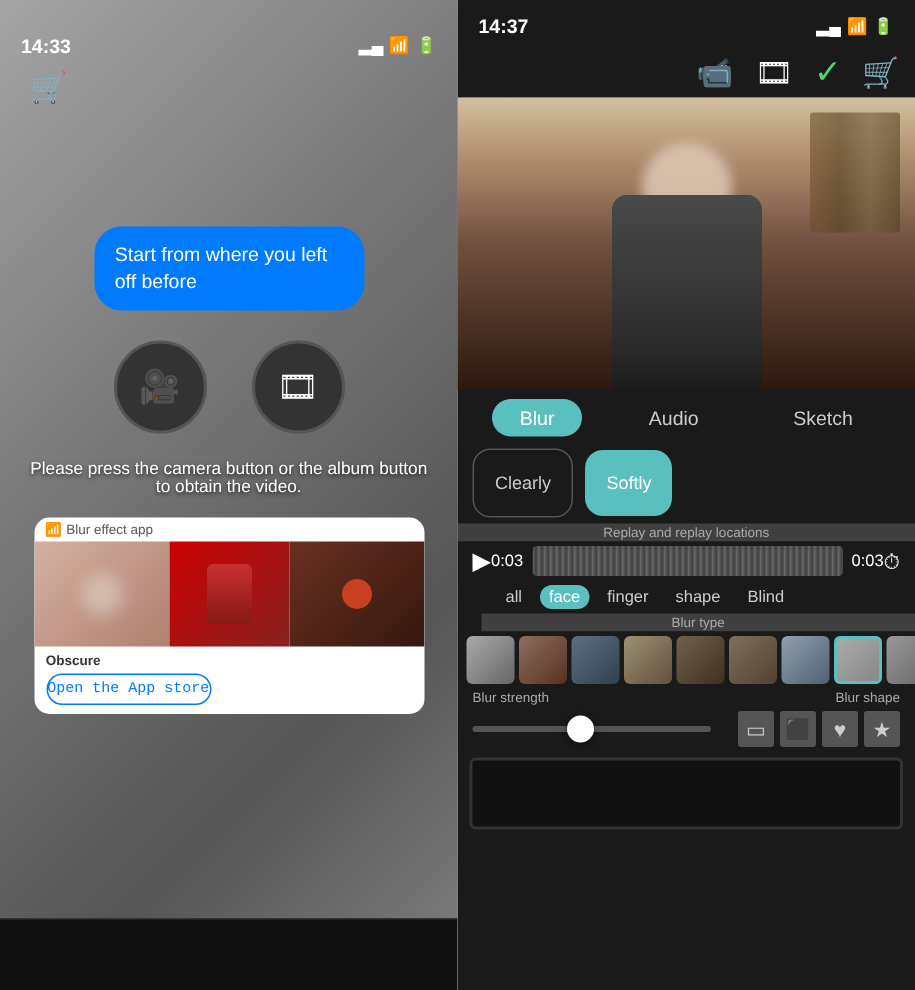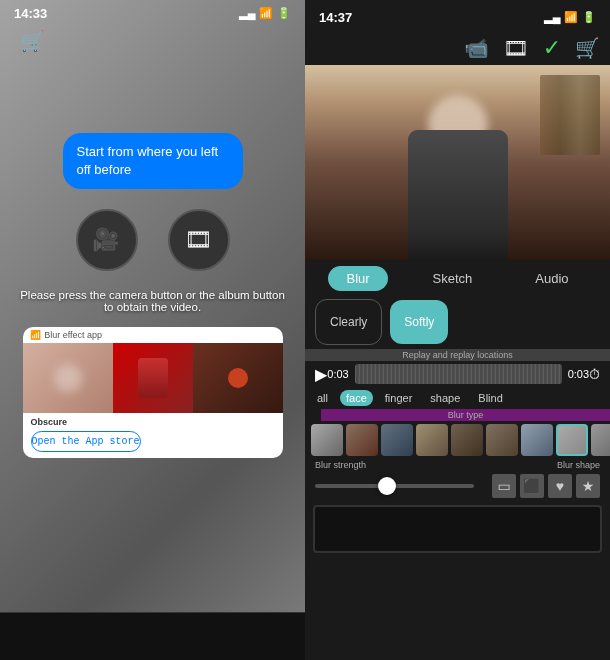--- a/index.html
+++ b/index.html
@@ -32,21 +32,21 @@
       display: flex;
       flex-direction: column;
       align-items: center;
       height: 100%;
     }
     .status-bar-left {
       width: 100%;
       display: flex;
       justify-content: space-between;
       align-items: center;
-      padding: 6px 14px 4px;
+      padding: 23px 14px 4px;
       color: #fff;
       font-size: 13px;
       font-weight: 600;
     }
     .status-icons-left {
       display: flex;
       gap: 4px;
       align-items: center;
       font-size: 11px;
     }
@@ -321,38 +321,39 @@
     .clock-icon {
       color: #fff;
       font-size: 14px;
     }
     .category-tabs {
       display: flex;
       align-items: center;
       padding: 3px 6px;
       background: #1a1a1a;
       gap: 6px;
+      margin-left: 20px;
     }
     .cat-tab {
       font-size: 11px;
       color: #ccc;
       padding: 2px 6px;
       cursor: pointer;
       border-radius: 8px;
       white-space: nowrap;
     }
     .cat-tab.active {
       background: #5abfbf;
       color: #fff;
     }
     .blur-type-label {
       font-size: 9px;
       color: #aaa;
       text-align: center;
-      background: #701a75;
+      background: #404040;
       padding: 1px 0;
       margin-left: 16px;
     }
     .thumbnails-row {
       display: flex;
       padding: 3px 6px;
       gap: 3px;
       background: #1a1a1a;
       overflow-x: hidden;
     }
@@ -511,22 +512,22 @@
     <div style="position:absolute;top:10px;right:10px;width:60px;height:80px;background:linear-gradient(90deg,#705030,#504020,#706040,#504020);border-radius:2px;opacity:0.6;"></div>
 
     <div class="blurred-face"></div>
 
     <div class="video-figure">
       <div style="width:100%;height:100%;background:linear-gradient(180deg,#4a4a4a 0%,#2a2a2a 80%,#1a1a1a 100%);border-radius:10px 10px 0 0;"></div>
     </div>
   </div>
   <div class="effect-tabs">
     <span class="effect-tab active">Blur</span>
+    <span class="effect-tab inactive">Audio</span>
     <span class="effect-tab inactive">Sketch</span>
-    <span class="effect-tab inactive">Audio</span>
   </div>
   <div class="sub-tabs">
     <span class="sub-tab inactive">Clearly</span>
     <span class="sub-tab active">Softly</span>
   </div>
   <div class="replay-label">Replay and replay locations</div>
   <div class="timeline-row">
     <span class="play-btn">▶</span>
     <span class="time-label">0:03</span>
     <div class="timeline-bar">

